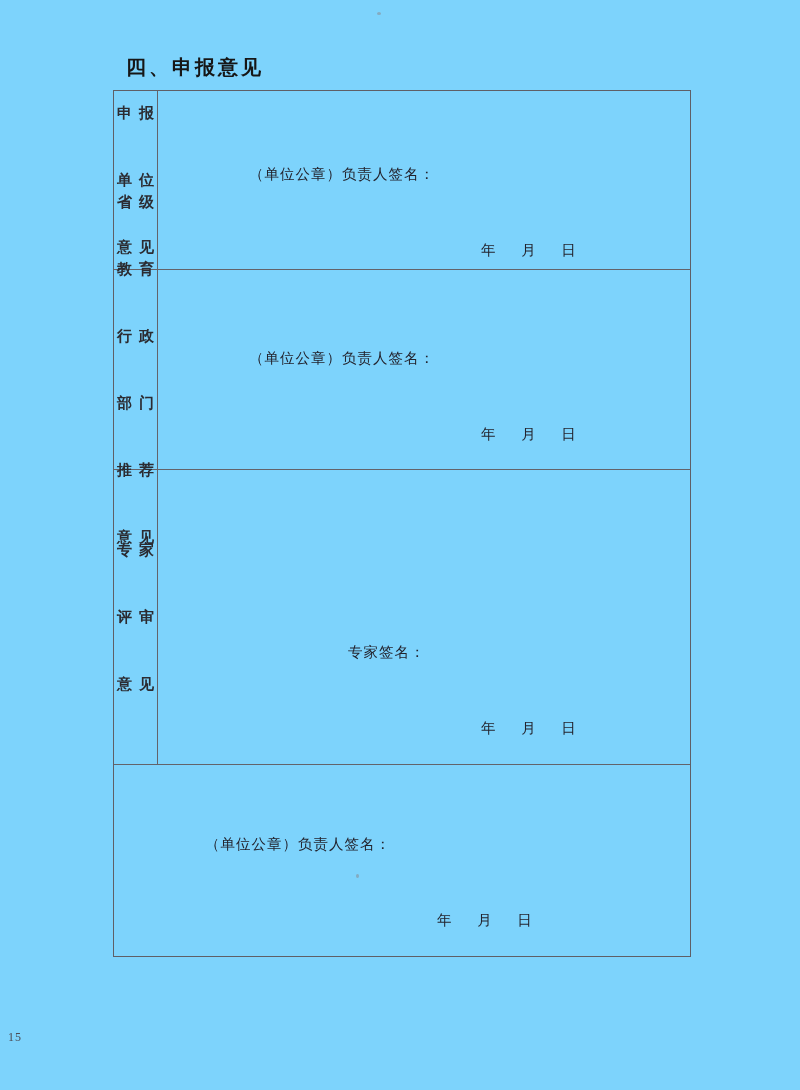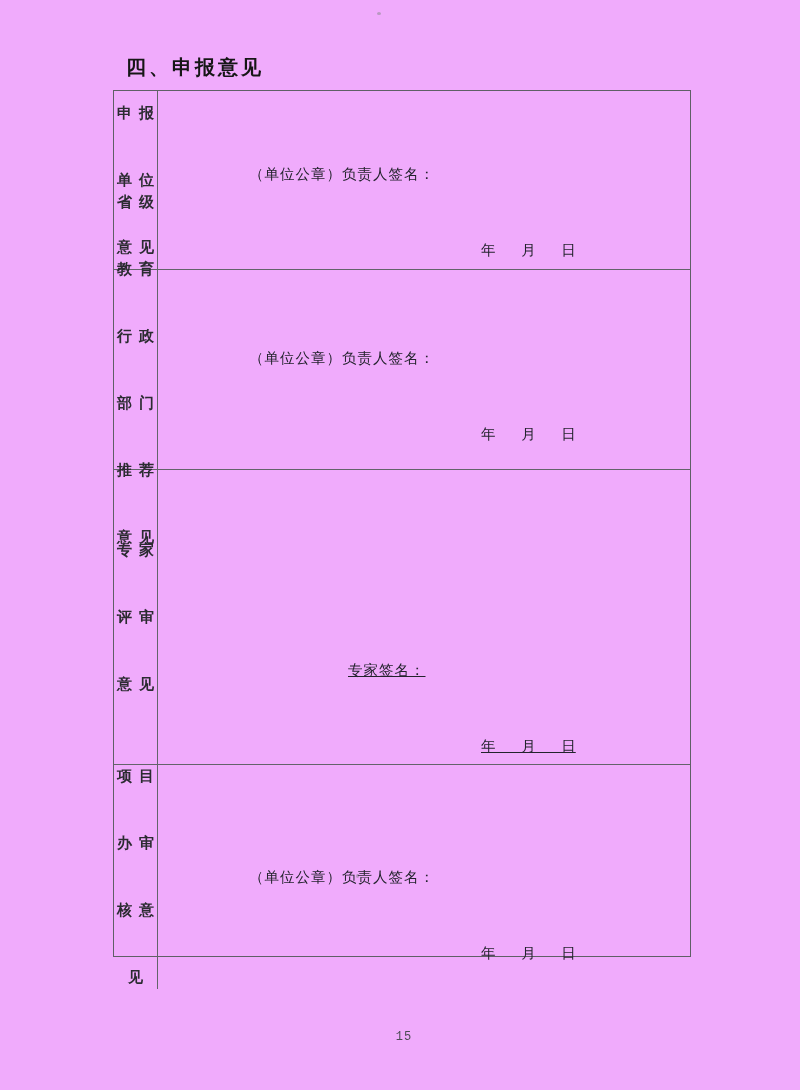--- a/index.html
+++ b/index.html
@@ -4,21 +4,21 @@
 <style>
   html,body{margin:0;padding:0;}
   body{
     width:800px;height:1090px;
     background:#ffffff;
     font-family:"Liberation Serif", serif;
     color:#26262e;
     position:relative;
     overflow:hidden;
   }
-  .sheet{position:absolute;inset:0;background:#f0abfc;}
+  .sheet{position:absolute;inset:0;background:#7dd3fc;}
   .heading{
     position:absolute;
     left:126px;top:54px;
     font-family:"Liberation Sans", sans-serif;
     font-weight:bold;
     font-size:20px;
     letter-spacing:3px;
     color:#161616;
   }
   .form-table{
@@ -71,28 +71,27 @@
   .content-cell.expert .sig-line{margin-left:190px;}
   .date-line{
     line-height:20px;
     margin-top:12px;
     margin-left:323px;
     word-spacing:22px;
     white-space:nowrap;
   }
   .content-cell.r0{padding-bottom:9px;}
   .content-cell.r1{padding-bottom:25px;}
-  .content-cell.r2{padding-bottom:8px;text-decoration:underline;}
+  .content-cell.r2{padding-bottom:26px;}
   .content-cell.r3{padding-bottom:26px;}
   .page-number{
     position:absolute;
     left:8px;right:0;
     top:1030px;
-    text-align:center;
-    font-family:Liberation Mono, monospace;
+    font-family:Liberation Serif, serif;
     font-size:12px;
     color:#4c4c55;
     letter-spacing:1px;
   }
   .speck{
     position:absolute;
     background:#8a8a90;
     border-radius:50%;
     opacity:.55;
   }
@@ -137,26 +136,20 @@
     <div class="cell label-cell">
       <div class="lbl-line">专家</div>
       <div class="lbl-line">评审</div>
       <div class="lbl-line">意见</div>
     </div>
     <div class="cell content-cell expert r2">
       <div class="sig-line">专家签名：</div>
       <div class="date-line">年 月 日</div>
     </div>
 
-    <div class="cell label-cell last">
-      <div class="lbl-line">项目</div>
-      <div class="lbl-line">办审</div>
-      <div class="lbl-line">核意</div>
-      <div class="lbl-line">见</div>
-    </div>
     <div class="cell content-cell last r3">
       <div class="sig-line">（单位公章）负责人签名：</div>
       <div class="date-line">年 月 日</div>
     </div>
 
   </div>
 
   <div class="page-number">15</div>
 
 </div>

